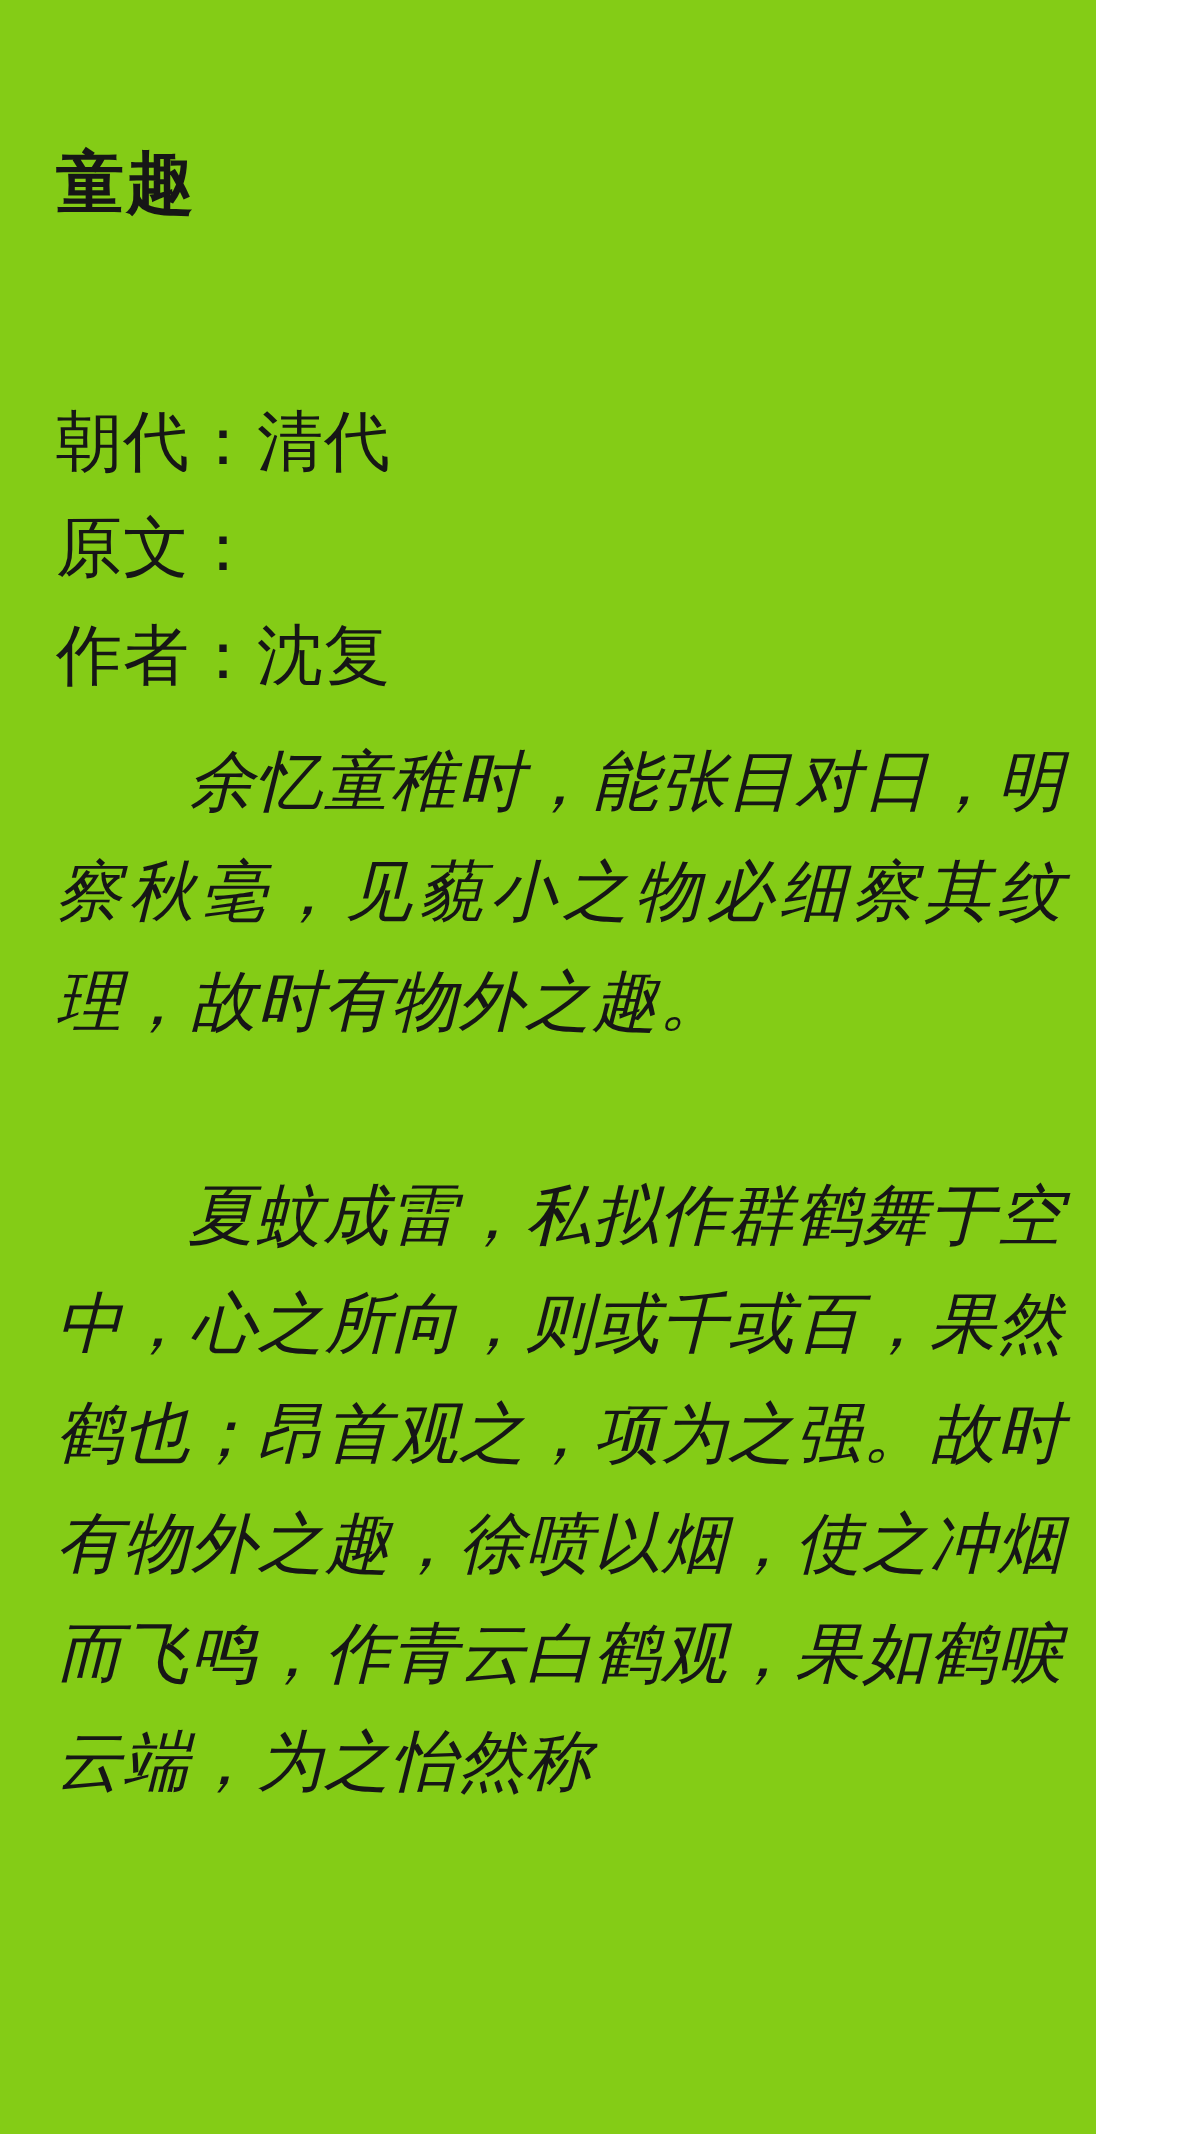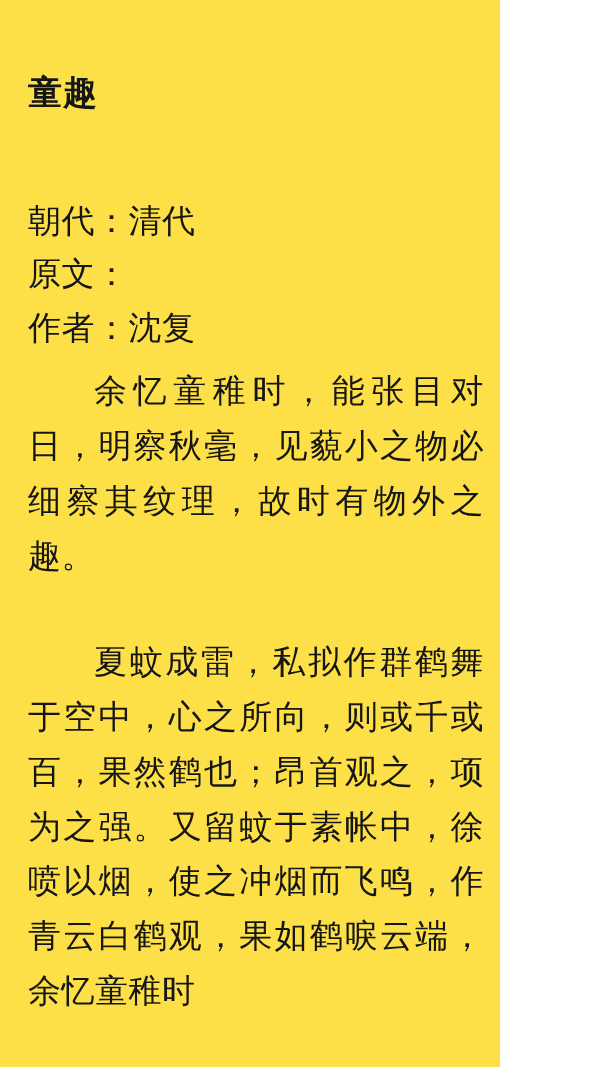--- a/index.html
+++ b/index.html
@@ -9,44 +9,45 @@
   }
   body {
     width: 600px;
     height: 1067px;
     overflow: hidden;
     font-family: "DejaVu Serif", "Liberation Serif", serif;
     color: #161616;
   }
   .page {
     position: relative;
-    width: 500px;
+    width: 548px;
     height: 1067px;
     box-sizing: border-box;
     padding: 60px 16px 0 28px;
-    background: #fde047;
+    background: #84cc16;
   }
   .doc-title {
     font-size: 34px;
     line-height: 1.35;
     letter-spacing: 1px;
     margin: 0 0 0 0;
     padding-top: 10px;
   }
   .meta-block {
     margin-top: 78px;
   }
   .meta-line {
     font-size: 33px;
     line-height: 1.62;
     letter-spacing: 0.5px;
     white-space: pre;
   }
   .body-block {
     margin-top: 10px;
+    font-style: italic;
   }
   .para {
     font-size: 33px;
     line-height: 1.66;
     letter-spacing: 0.5px;
     text-indent: 2em;
     margin: 0;
     text-align: justify;
     text-justify: inter-character;
   }
@@ -62,16 +63,16 @@
   <h1 class="doc-title">童趣</h1>
 
   <div class="meta-block">
     <div class="meta-line">朝代：清代</div>
     <div class="meta-line">原文：</div>
     <div class="meta-line">作者：沈复</div>
   </div>
 
   <div class="body-block">
     <p class="para">余忆童稚时，能张目对日，明察秋毫，见藐小之物必细察其纹理，故时有物外之趣。</p>
-    <p class="para">夏蚊成雷，私拟作群鹤舞于空中，心之所向，则或千或百，果然鹤也；昂首观之，项为之强。又留蚊于素帐中，徐喷以烟，使之冲烟而飞鸣，作青云白鹤观，果如鹤唳云端，余忆童稚时</p>
+    <p class="para">夏蚊成雷，私拟作群鹤舞于空中，心之所向，则或千或百，果然鹤也；昂首观之，项为之强。故时有物外之趣，徐喷以烟，使之冲烟而飞鸣，作青云白鹤观，果如鹤唳云端，为之怡然称</p>
   </div>
 
 </div>
 
 </body></html>

